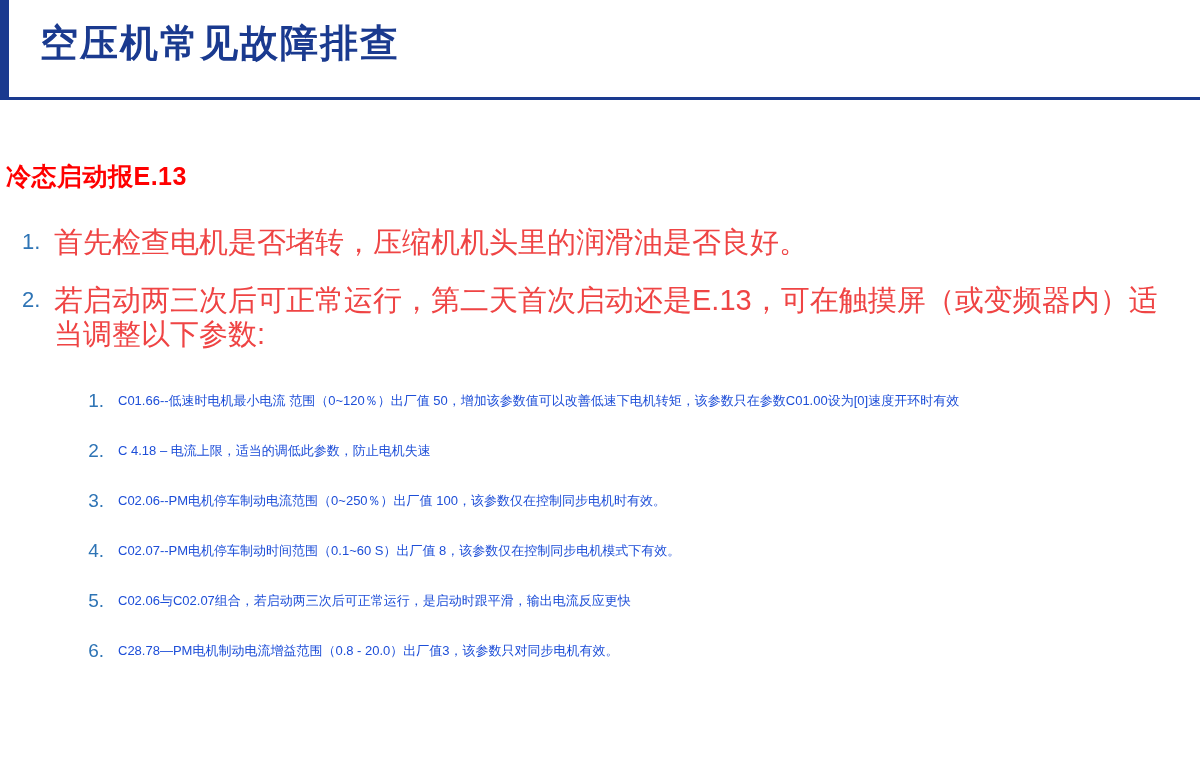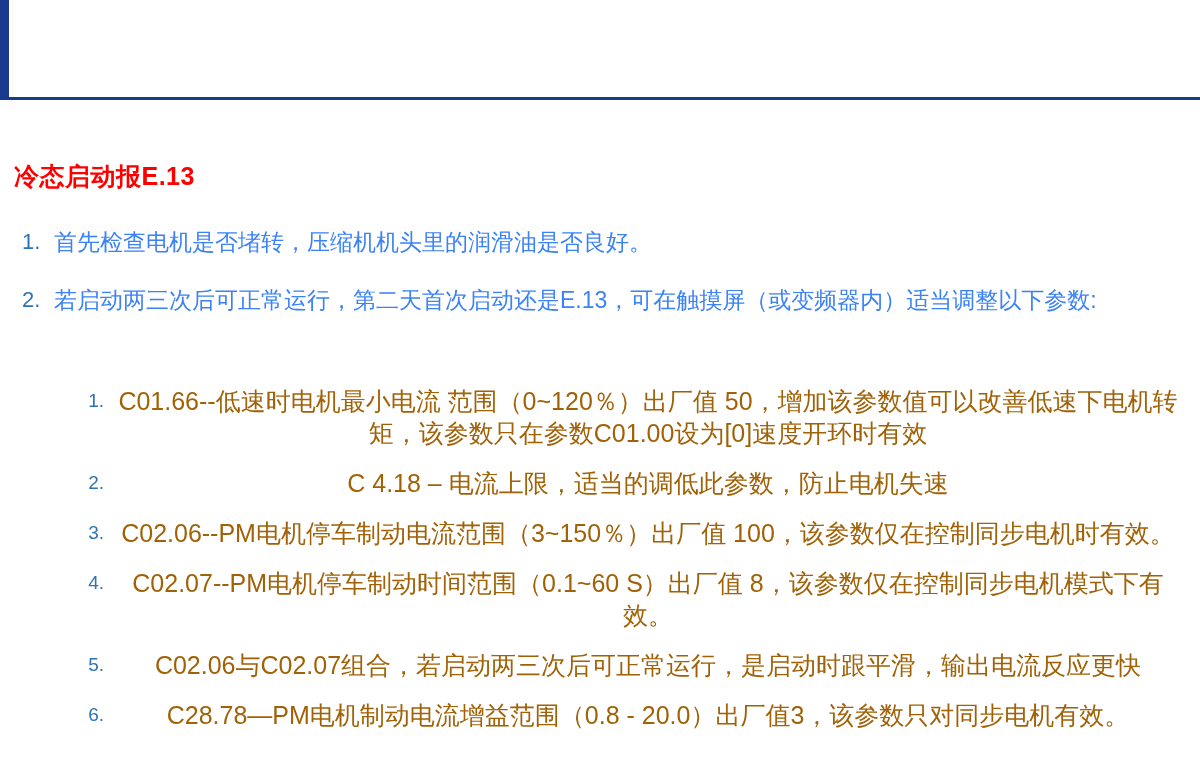--- a/index.html
+++ b/index.html
@@ -66,21 +66,21 @@
   .content {
     position: absolute;
     left: 0;
     top: 100px;
     width: 1200px;
     height: 669px;
   }
 
   .section-title {
     position: absolute;
-    left: 14px;
+    left: 6px;
     top: 60px;
     font-size: 25px;
     font-weight: bold;
     color: #ff0000;
     letter-spacing: 0.5px;
   }
 
   .lvl1-list {
     position: absolute;
     left: 18px;
@@ -96,22 +96,22 @@
     color: #2e74b5;
     font-size: 22px;
     width: 36px;
     flex: 0 0 36px;
     text-align: left;
     padding-left: 4px;
     box-sizing: border-box;
     line-height: 34px;
   }
   .lvl1-text {
-    color: #3b82f6;
-    font-size: 23px;
+    color: #ef4444;
+    font-size: 29px;
     line-height: 34px;
     flex: 1;
   }
 
   .lvl2-list {
     position: absolute;
     left: 78px;
     top: 285px;
     width: 1100px;
   }
@@ -124,32 +124,32 @@
     color: #2e74b5;
     font-size: 19px;
     width: 40px;
     flex: 0 0 40px;
     text-align: right;
     padding-right: 14px;
     box-sizing: border-box;
     line-height: 32px;
   }
   .lvl2-text {
-    color: #a16207;
-    font-size: 25px;
+    color: #1d4ed8;
+    font-size: 13px;
     line-height: 32px;
     flex: 1;
-    text-align: center;
   }
 </style>
 </head>
 <body>
 
 <div class="header">
   <div class="left-bar"></div>
+  <div class="header-title">空压机常见故障排查</div>
   <div class="header-rule"></div>
 </div>
 
 <div class="content">
 
   <div class="section-title">冷态启动报E.13</div>
 
   <div class="lvl1-list">
     <div class="lvl1-item">
       <div class="lvl1-num">1.</div>
@@ -165,21 +165,21 @@
     <div class="lvl2-item">
       <div class="lvl2-num">1.</div>
       <div class="lvl2-text">C01.66--低速时电机最小电流 范围（0~120％）出厂值 50，增加该参数值可以改善低速下电机转矩，该参数只在参数C01.00设为[0]速度开环时有效</div>
     </div>
     <div class="lvl2-item">
       <div class="lvl2-num">2.</div>
       <div class="lvl2-text">C 4.18 – 电流上限，适当的调低此参数，防止电机失速</div>
     </div>
     <div class="lvl2-item">
       <div class="lvl2-num">3.</div>
-      <div class="lvl2-text">C02.06--PM电机停车制动电流范围（3~150％）出厂值 100，该参数仅在控制同步电机时有效。</div>
+      <div class="lvl2-text">C02.06--PM电机停车制动电流范围（0~250％）出厂值 100，该参数仅在控制同步电机时有效。</div>
     </div>
     <div class="lvl2-item">
       <div class="lvl2-num">4.</div>
       <div class="lvl2-text">C02.07--PM电机停车制动时间范围（0.1~60 S）出厂值 8，该参数仅在控制同步电机模式下有效。</div>
     </div>
     <div class="lvl2-item">
       <div class="lvl2-num">5.</div>
       <div class="lvl2-text">C02.06与C02.07组合，若启动两三次后可正常运行，是启动时跟平滑，输出电流反应更快</div>
     </div>
     <div class="lvl2-item">

